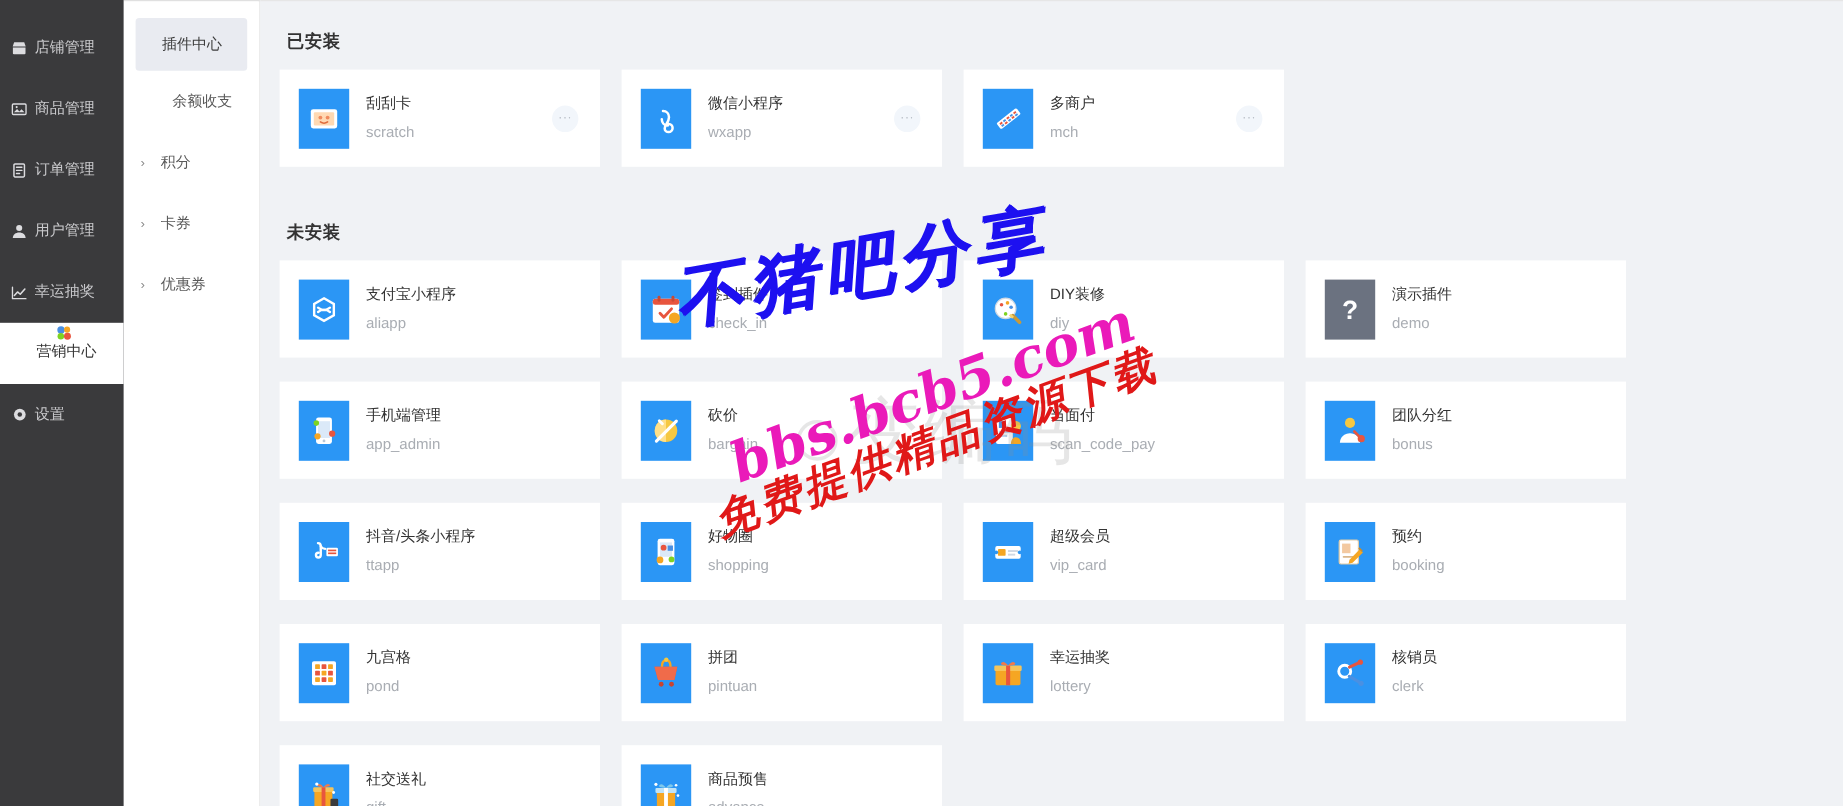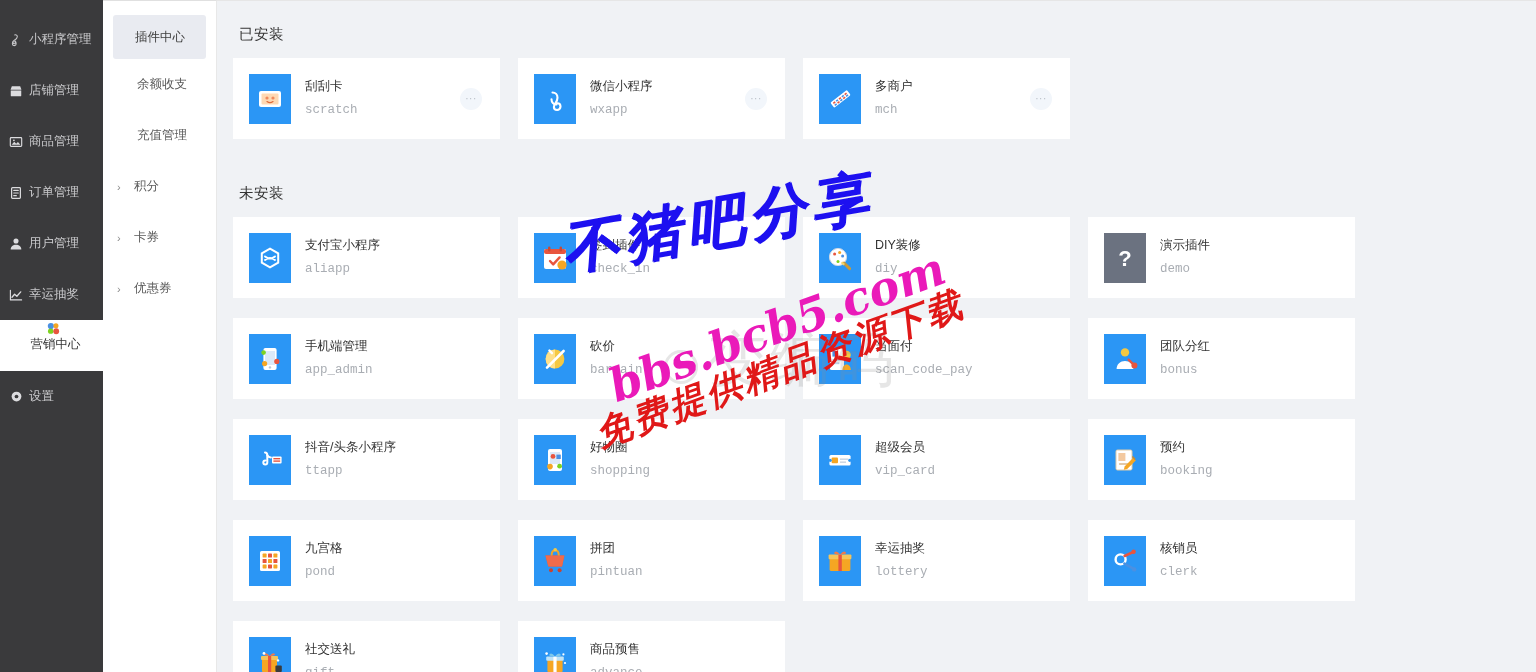--- a/index.html
+++ b/index.html
@@ -60,40 +60,40 @@
     padding-left: 14px;
   }
   .sub-item.pill {
     margin: 0 10px;
     padding-left: 22px;
     border-radius: 3px;
     background: #e9ebf1;
     color: #3c3c3c;
     height: 44px;
   }
-  .sub-item.plain { padding-left: 34px; }
+  .sub-item.plain { padding-left: 18px; justify-content: center; }
   .sub-item .chev {
     width: 12px; flex: 0 0 12px;
     color: #8a8a8a; font-size: 11px;
     margin-right: 5px;
   }
 
   
   .main {
     flex: 1 1 auto;
     background: #f0f2f5;
     border-top: 1px solid #e6e6e6;
     padding: 18px 0 0 16px;
     overflow: hidden;
     position: relative;
   }
   .section-title {
     font-size: 14.5px;
     color: #333;
-    font-weight: 400;
+    font-weight: 700;
     margin: 6px 16px 14px 6px;
     letter-spacing: .5px;
   }
   .section-title.second { margin-top: 25px; }
 
   .grid { display: flex; flex-wrap: wrap; }
   .card {
     width: 267px; height: 81px;
     background: #fff;
     margin: 0 18px 20px 0;
@@ -110,21 +110,21 @@
     overflow: hidden;
   }
   .card .thumb.gray { background: #6b7280; }
   .card .meta { margin-left: 14px; min-width:0; }
   .card .cn {
     font-size: 12.5px; color: #333;
     line-height: 18px; white-space: nowrap;
   }
   .card .en {
     font-size: 12.5px; color: #a9adb3;
-    line-height: 20px; margin-top: 5px; white-space: nowrap; font-family: Liberation Mono, monospace;
+    line-height: 20px; margin-top: 5px; white-space: nowrap;
   }
   .card .dots {
     position: absolute; right: 18px; top: 50%;
     transform: translateY(-50%);
     width: 22px; height: 22px; border-radius: 50%;
     background: #f2f6fb;
     display: flex; align-items: center; justify-content: center;
     color: #b6bcc4; font-size: 10px; letter-spacing: .5px;
   }
 
@@ -171,29 +171,20 @@
 </style>
 </head>
 <body>
 
 <div id="app">
 
   <nav class="side-primary" id="nav-primary">
       <div class="nav-item">
         <span class="ico">
           <svg viewBox="0 0 16 16" width="14" height="14">
-            <path d="M6.5 2.2c1.6-.6 3 .4 3 2 0 1.9-1.7 3.1-3.4 4-1.1.6-1.9 1.3-1.9 2.3 0 1 .8 1.7 1.8 1.7s1.8-.7 1.8-1.7c0-.5-.2-.9-.6-1.2" fill="none" stroke="#c9c9cc" stroke-width="1.2" stroke-linecap="round"></path>
-            <circle cx="6" cy="12.2" r="2.2" fill="none" stroke="#c9c9cc" stroke-width="1.2"></circle>
-          </svg>
-        </span>
-        <span class="lbl">小程序管理</span>
-      </div>
-      <div class="nav-item">
-        <span class="ico">
-          <svg viewBox="0 0 16 16" width="14" height="14">
             <path d="M2 7.5h12v5.5a1 1 0 0 1-1 1H3a1 1 0 0 1-1-1z" fill="#dcdcdf"></path>
             <path d="M3.2 2.5h9.6l1.4 4H1.8z" fill="#dcdcdf"></path>
           </svg>
         </span>
         <span class="lbl">店铺管理</span>
       </div>
       <div class="nav-item">
         <span class="ico">
           <svg viewBox="0 0 16 16" width="14" height="14">
             <rect x="1.5" y="3" width="13" height="10" rx="1" fill="none" stroke="#dcdcdf" stroke-width="1.3"></rect>
@@ -251,23 +242,20 @@
         <span class="lbl">设置</span>
       </div>
     </nav>
 
   <nav class="side-secondary" id="nav-secondary">
       <div class="sub-item pill">
         <span>插件中心</span>
       </div>
       <div class="sub-item plain">
         <span>余额收支</span>
-      </div>
-      <div class="sub-item plain">
-        <span>充值管理</span>
       </div>
       <div class="sub-item ">
         <span class="chev">›</span>
         <span>积分</span>
       </div>
       <div class="sub-item ">
         <span class="chev">›</span>
         <span>卡券</span>
       </div>
       <div class="sub-item ">

